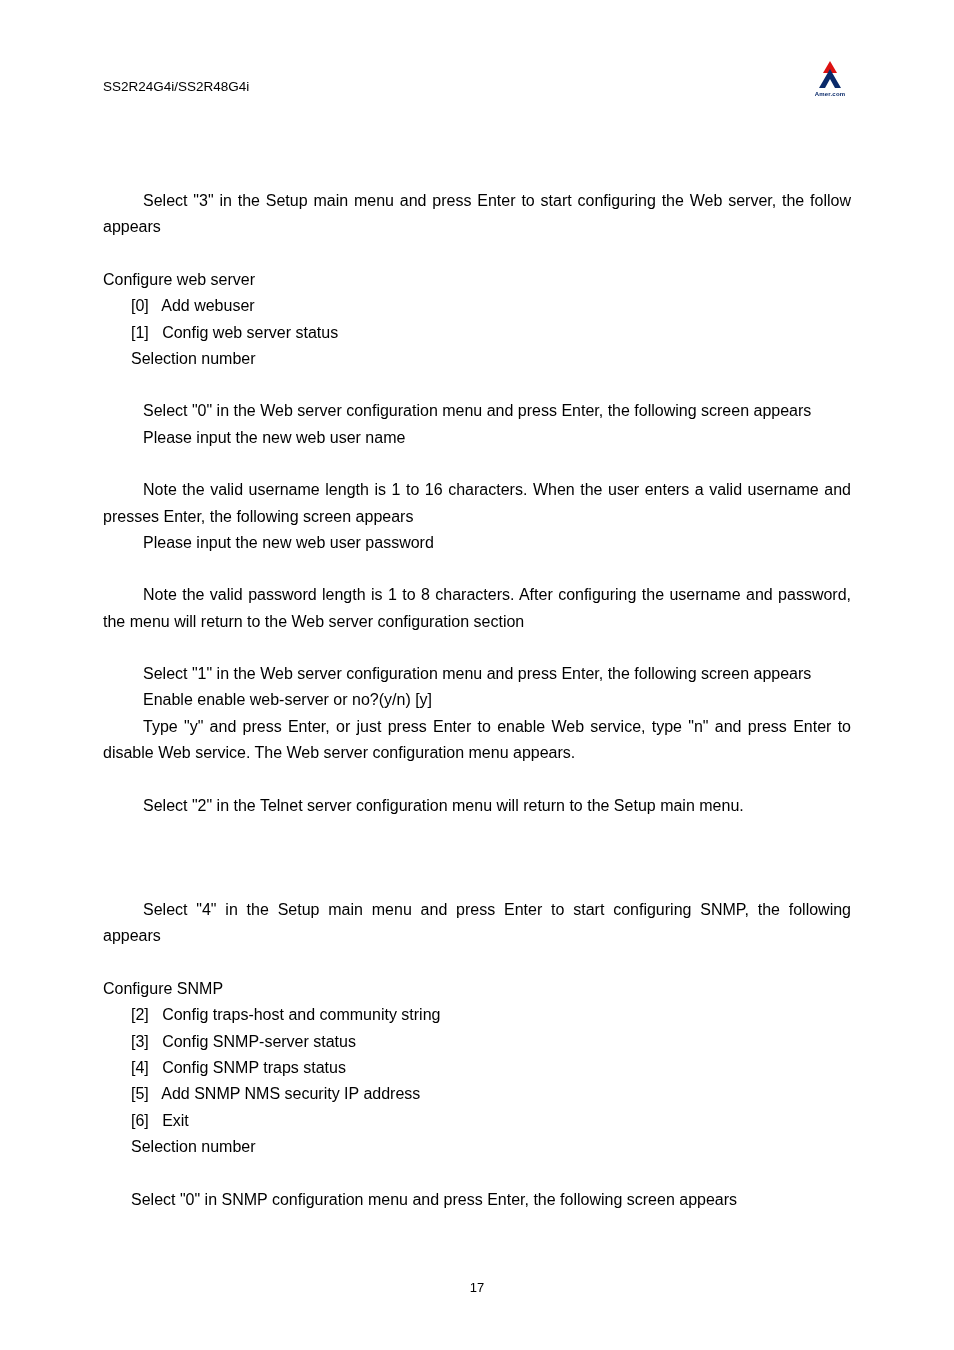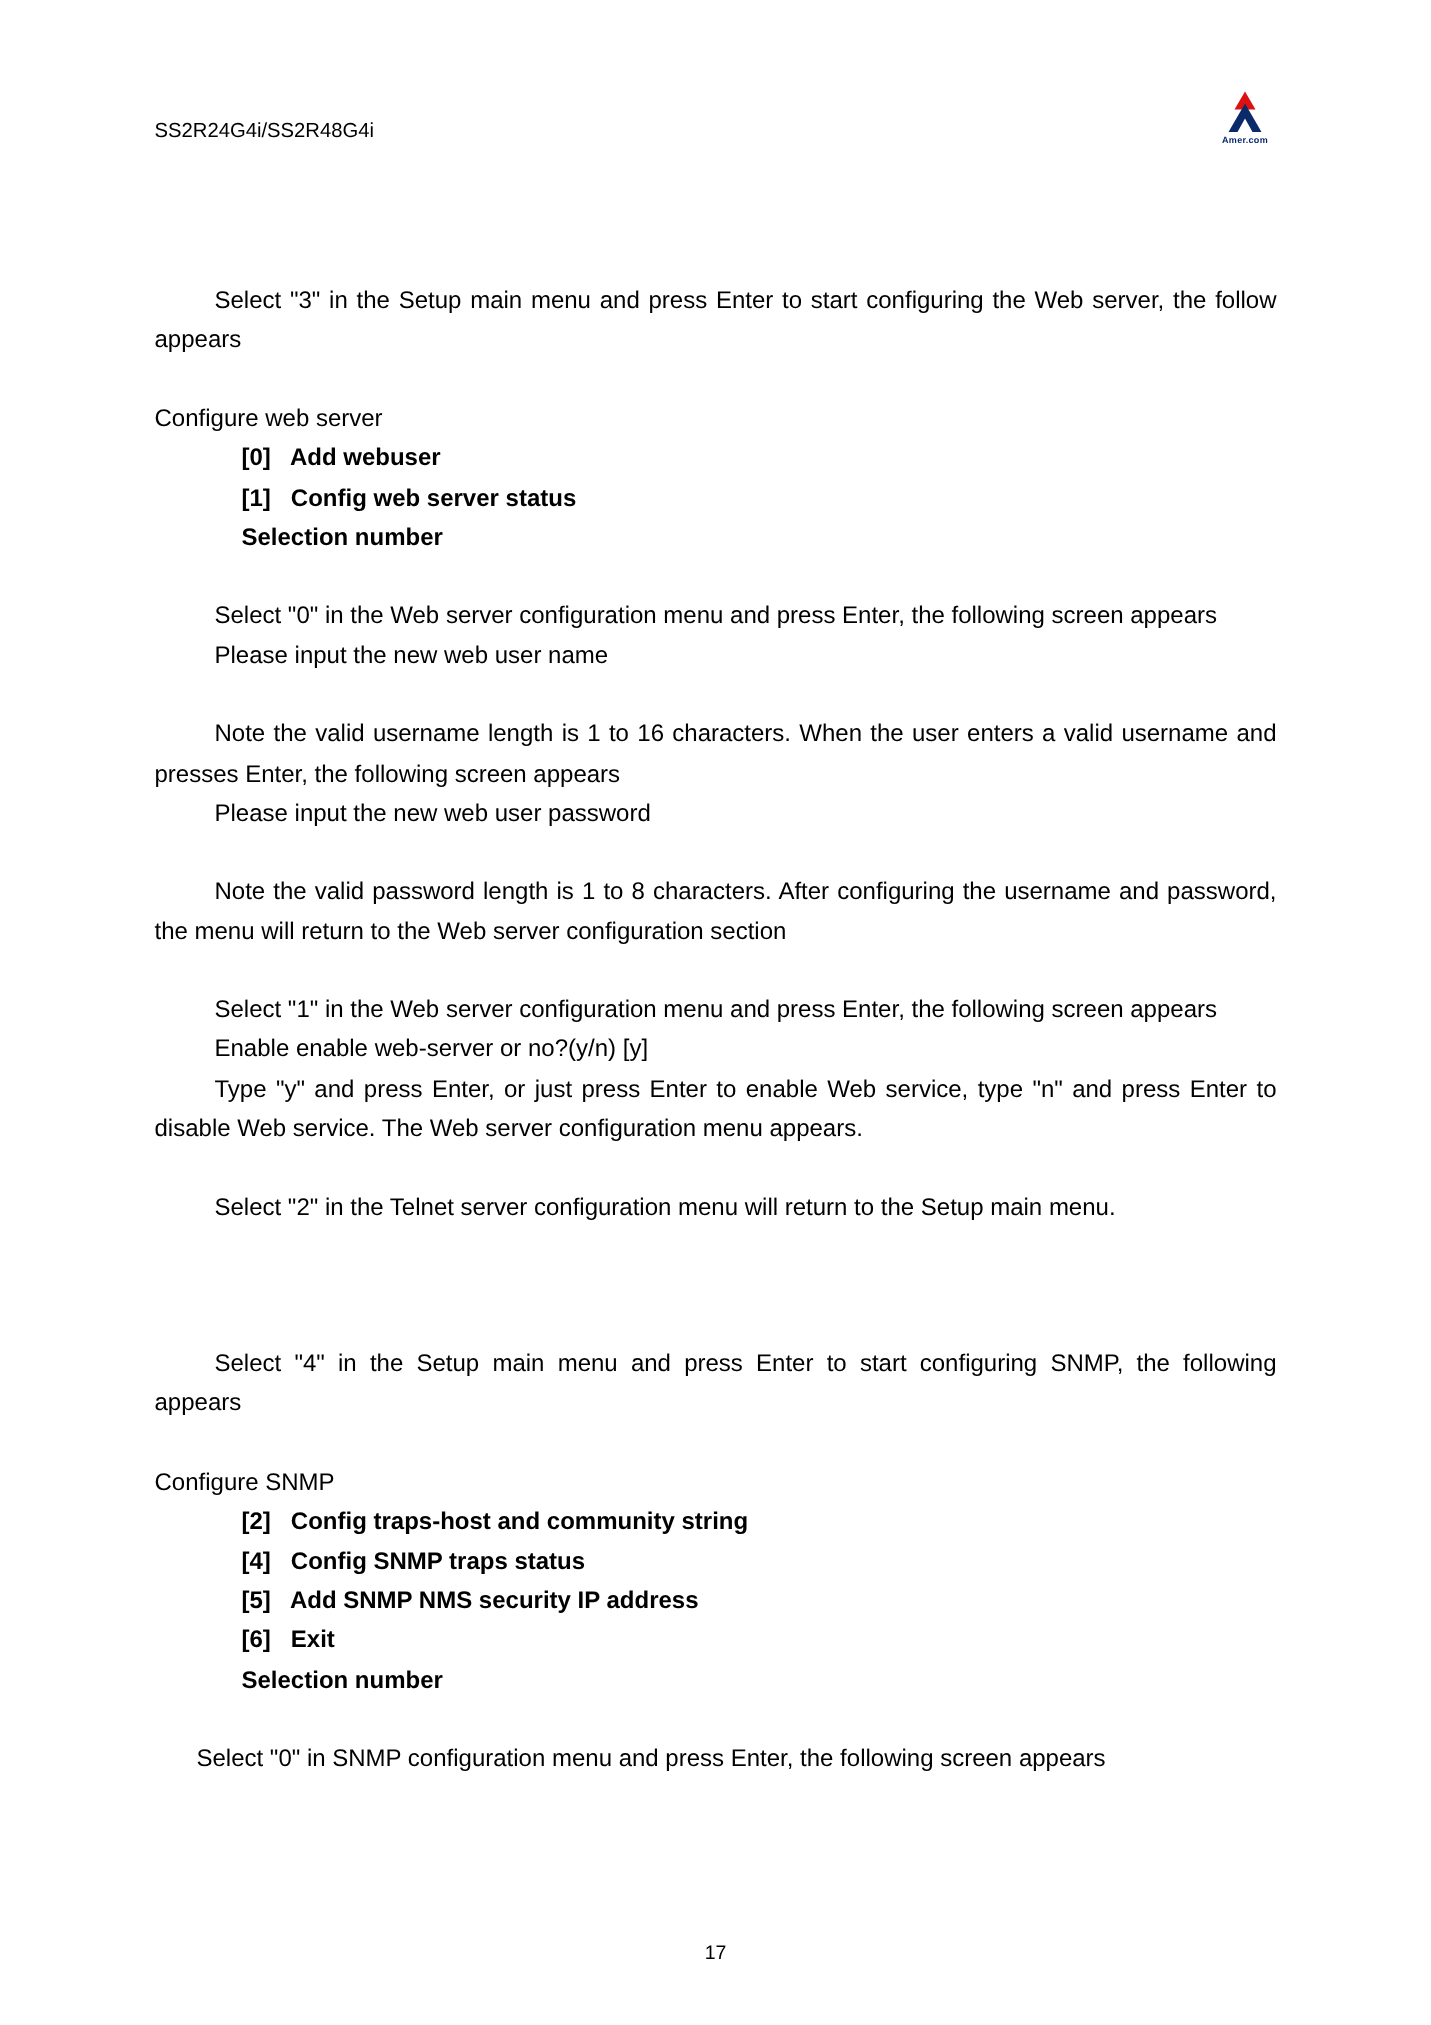--- a/index.html
+++ b/index.html
@@ -37,26 +37,26 @@
     left: 0;
     width: 100%;
     text-align: center;
     font-size: 6px;
     color: #0a2a6a;
     font-weight: bold;
     letter-spacing: 0.2px;
   }
   .para { margin: 0; }
   .indent { text-indent: 40px; }
-  .list-block { margin-left: 58px; font-weight: bold; }
+  .list-block { margin-left: 28px; }
   .list-item { white-space: pre; }
   .spacer { height: 26px; }
   .footer {
     position: absolute;
-    bottom: 38px;
+    bottom: 52px;
     left: 0;
     width: 100%;
     text-align: center;
     font-size: 13px;
     color: #000;
   }
   .justify { text-align: justify; }
 </style>
 </head>
 <body>
@@ -111,20 +111,21 @@
 <div class="spacer"></div>
 <div class="spacer"></div>
 
 <p class="para indent justify" style="word-spacing:3px;">Select "4" in the Setup main menu and press Enter to start configuring SNMP, the following appears</p>
 
 <div class="spacer"></div>
 
 <p class="para">Configure SNMP</p>
 <div class="list-block">
   <div class="list-item">[2]   Config traps-host and community string</div>
+  <div class="list-item">[3]   Config SNMP-server status</div>
   <div class="list-item">[4]   Config SNMP traps status</div>
   <div class="list-item">[5]   Add SNMP NMS security IP address</div>
   <div class="list-item">[6]   Exit</div>
   <div class="list-item">Selection number</div>
 </div>
 
 <div class="spacer"></div>
 
 <p class="para" style="text-indent:28px;">Select "0" in SNMP configuration menu and press Enter, the following screen appears</p>
 

